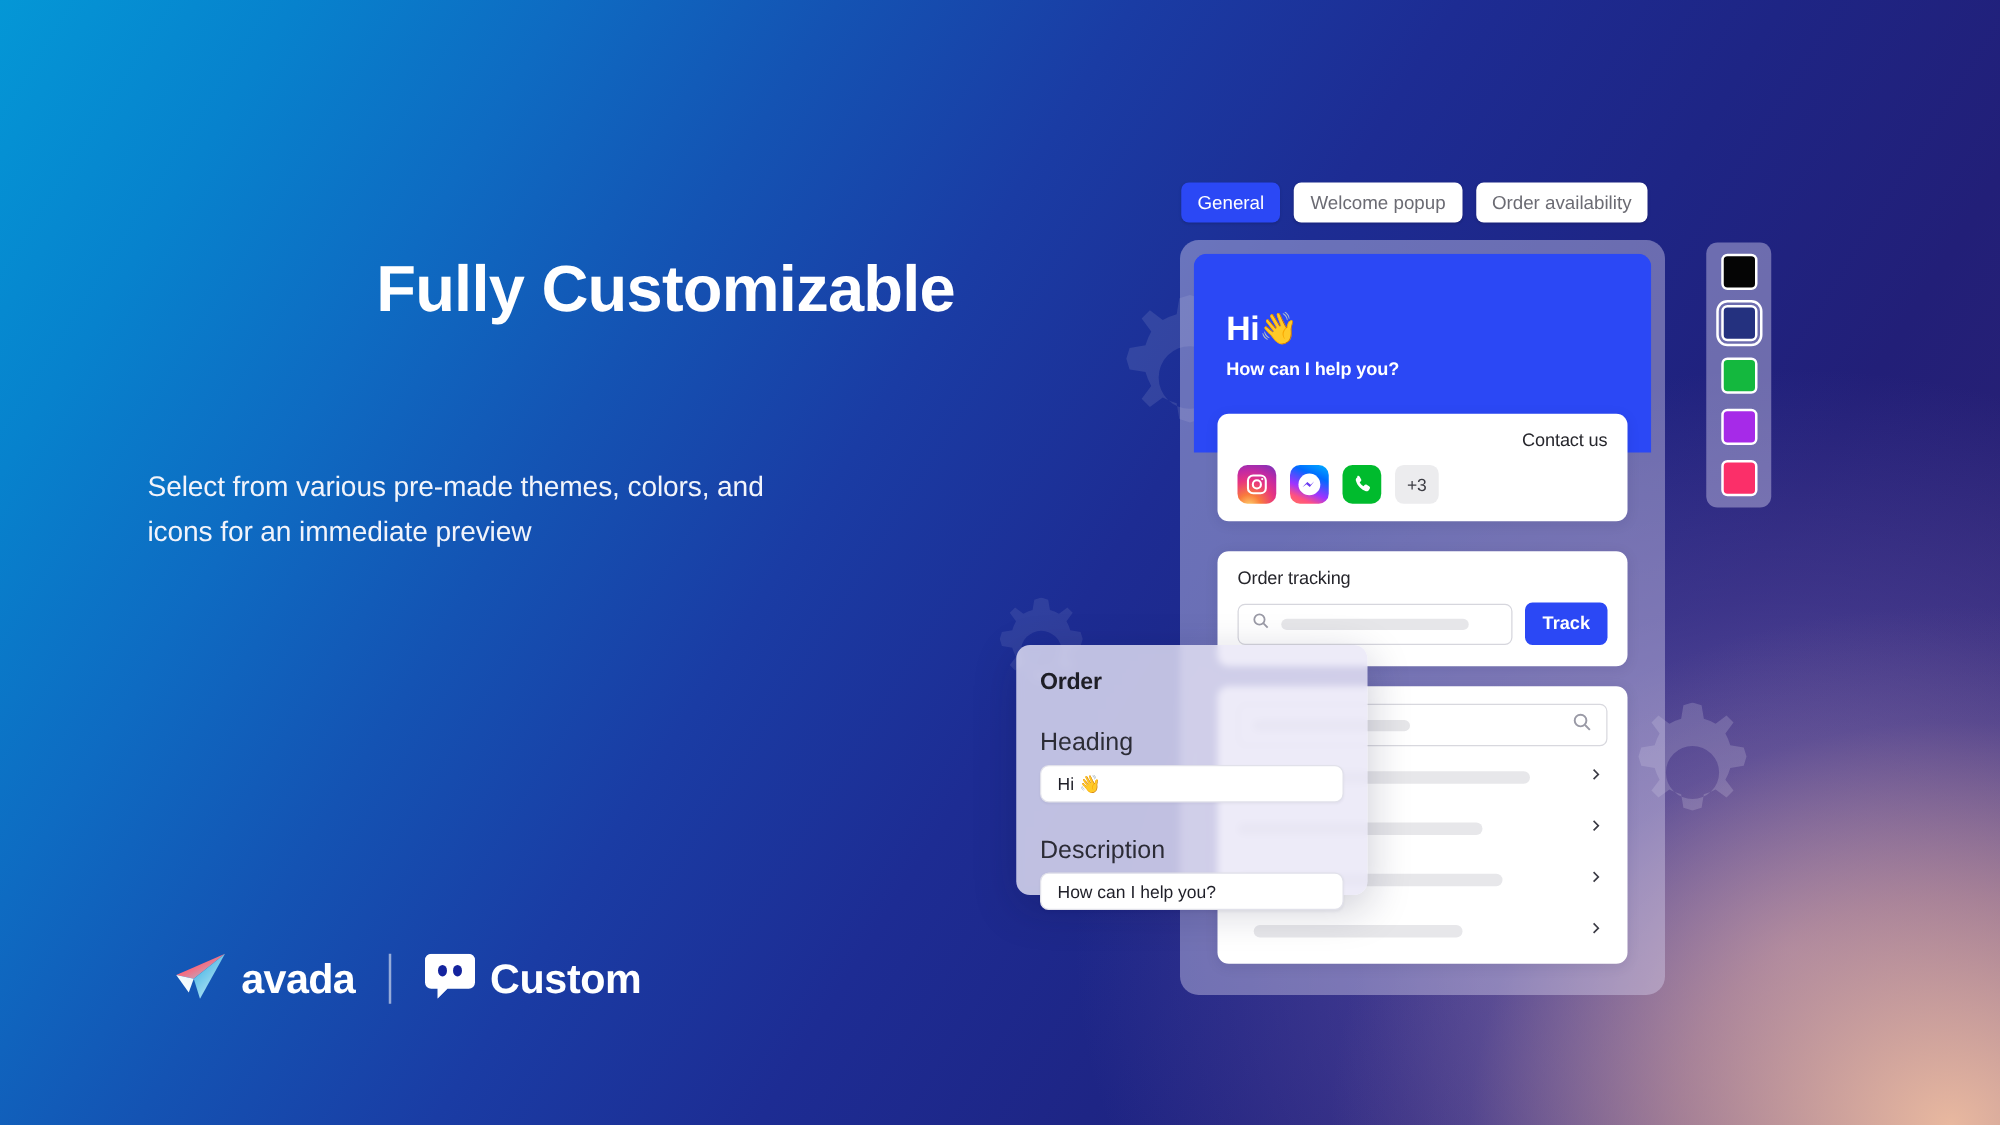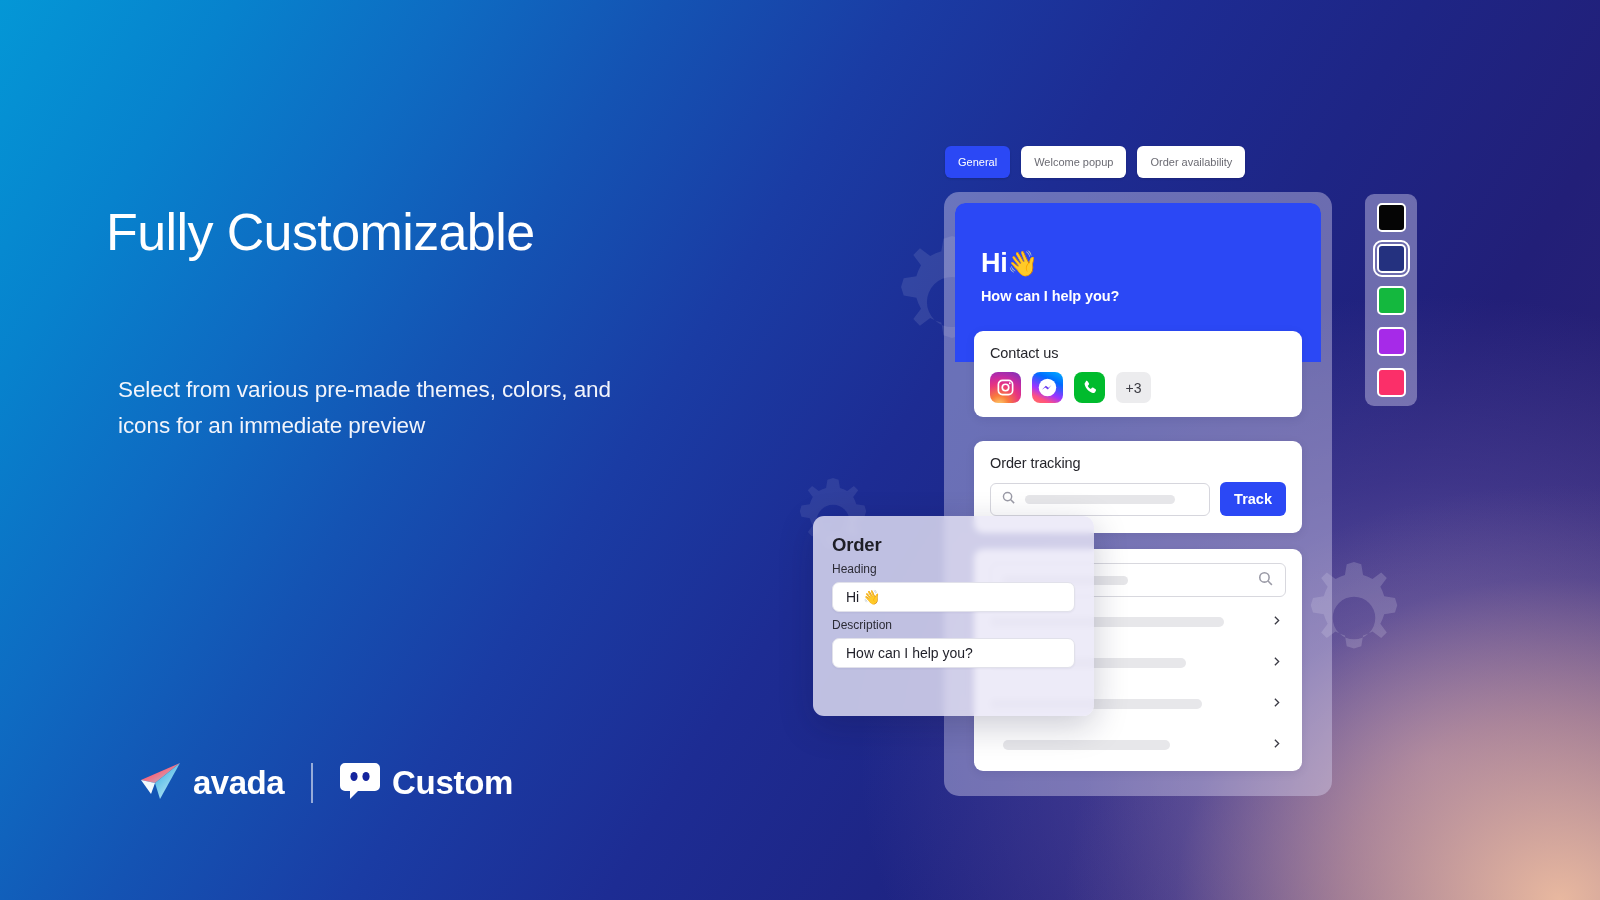--- a/index.html
+++ b/index.html
@@ -30,27 +30,28 @@
         #392a72 100%);
     overflow:hidden;
   }
 
   
   .gear { position:absolute; pointer-events:none; }
   .gear svg { display:block; }
 
   
   #headline {
-    position:absolute; left:106px; top:198px;
+    position:absolute; left:124px; top:198px;
     width:640px;
     color:#ffffff;
     font-size:52px;
-    font-weight:normal;
+    font-weight:bold;
     line-height:1.31;
     letter-spacing:-0.6px;
+    text-align:right;
   }
   #headline .line { display:block; white-space:nowrap; }
 
   #subcopy {
     position:absolute; left:118px; top:372px;
     width:510px;
     color:#f2f4fb;
     font-size:22.5px;
     font-weight:400;
     line-height:1.62;
@@ -81,21 +82,21 @@
   #tabs {
     position:absolute; left:945px; top:146px;
     display:flex; gap:11px;
     z-index:30;
   }
   .tab {
     height:31px;
     padding:16px 13px;
     border-radius:6px;
     display:flex; align-items:center; justify-content:center;
-    font-size:11px;
+    font-size:15px;
     background:#ffffff;
     color:#6b6b73;
     white-space:nowrap;
     box-shadow:0 1px 2px rgba(10,10,40,0.18);
   }
   .tab.active { background:#2b48f5; color:#ffffff; }
 
   
   #swatch-panel {
     position:absolute; left:1365px; top:194px;
@@ -160,21 +161,21 @@
     background:#ffffff;
     border-radius:9px;
     box-shadow:0 2px 10px rgba(25,25,70,0.09);
   }
   .wcard-title {
     color:#26262c;
     font-size:14.5px;
     letter-spacing:-0.1px;
   }
 
-  #card-contact { top:128px; height:86px; padding:14px 16px; }
+  #card-contact { top:128px; height:86px; padding:14px 16px;text-align:right; }
   #contact-icons { display:flex; align-items:center; gap:11px; margin-top:11px; }
   .social {
     width:31px; height:31px;
     border-radius:8px;
     display:flex; align-items:center; justify-content:center;
     flex:none;
   }
   .social.ig {
     background:radial-gradient(circle at 30% 107%, #fdd56f 0%, #f97c3c 24%, #e8357f 52%, #c32aa3 72%, #7232bd 100%);
   }
@@ -251,23 +252,23 @@
     -webkit-backdrop-filter:blur(3px);
     padding:18px 19px 0 19px;
     box-shadow:0 10px 34px rgba(20,18,60,0.22);
     z-index:40;
   }
   #custom-panel .panel-title {
     color:#1e1e26;
     font-size:18.5px; font-weight:bold; letter-spacing:-0.2px;
   }
   #custom-panel .field-label {
-    margin-top:6px;
+    margin-top:27px;
     color:#2c2c36;
-    font-size:12px;
+    font-size:20px;
   }
   #custom-panel .field-input {
     margin-top:6px;
     height:30px;
     background:#ffffff;
     border:1px solid #e1e1ea;
     border-radius:7px;
     display:flex; align-items:center;
     padding:12px 13px;
     color:#1f1f28;

